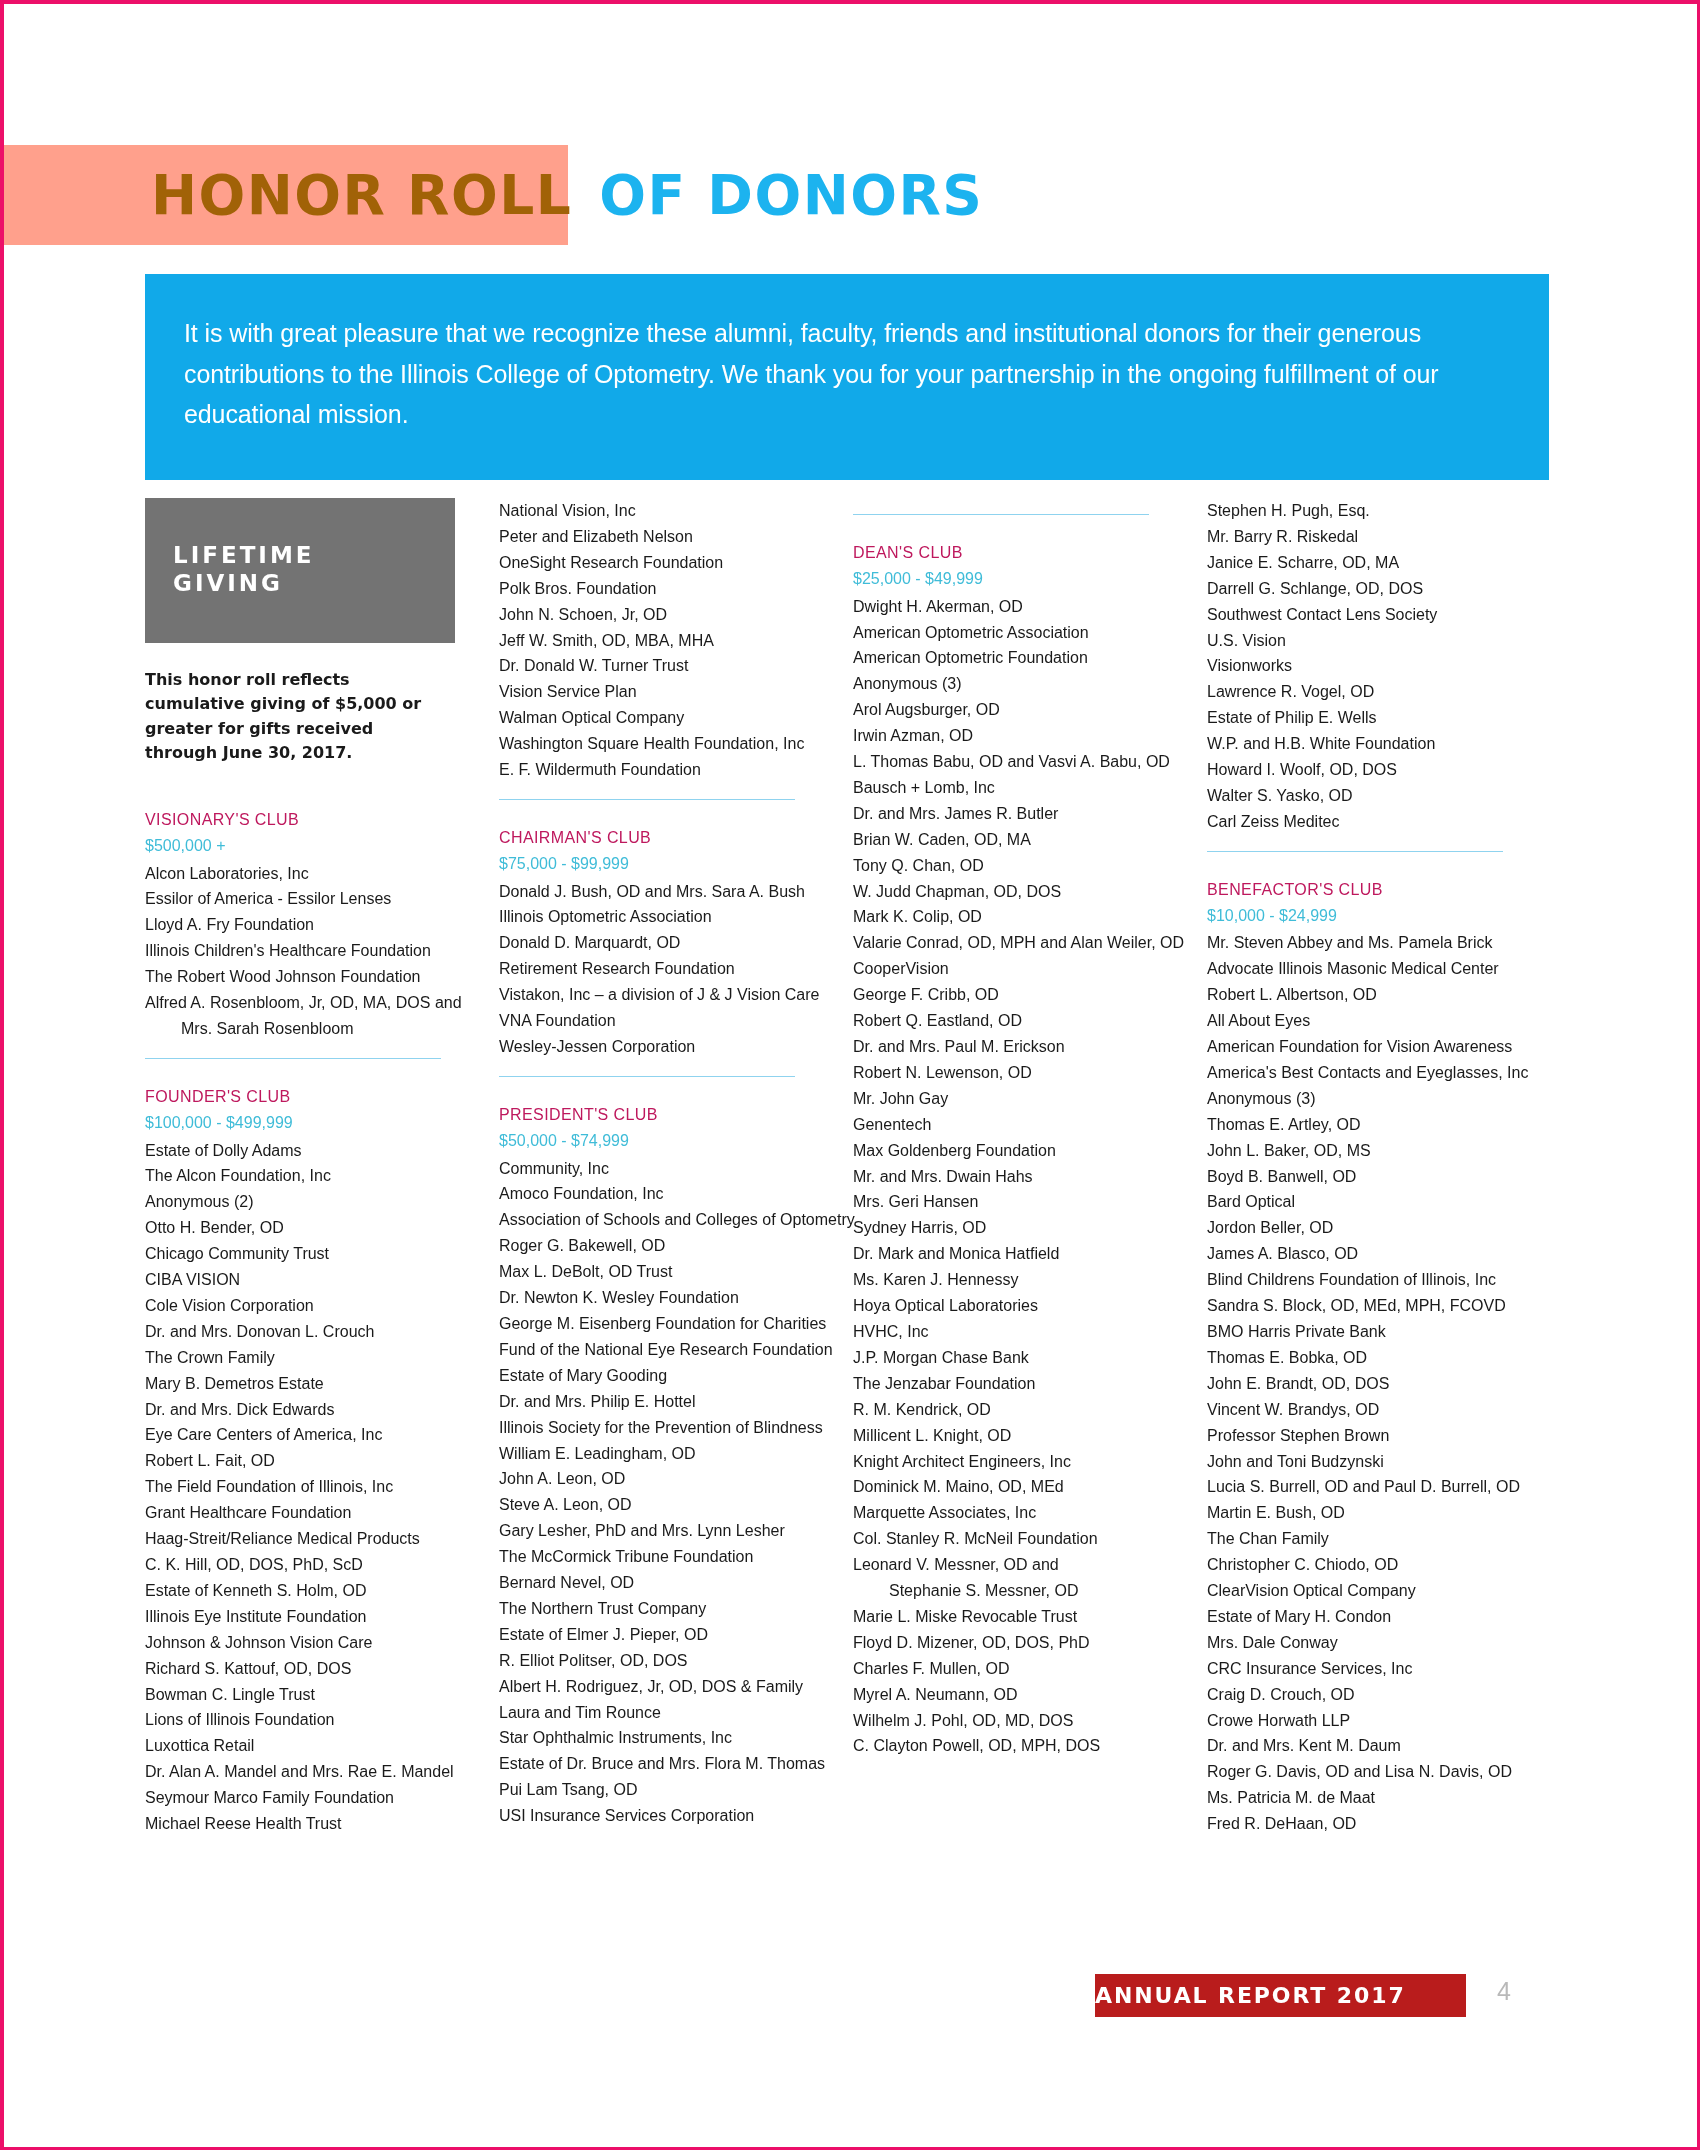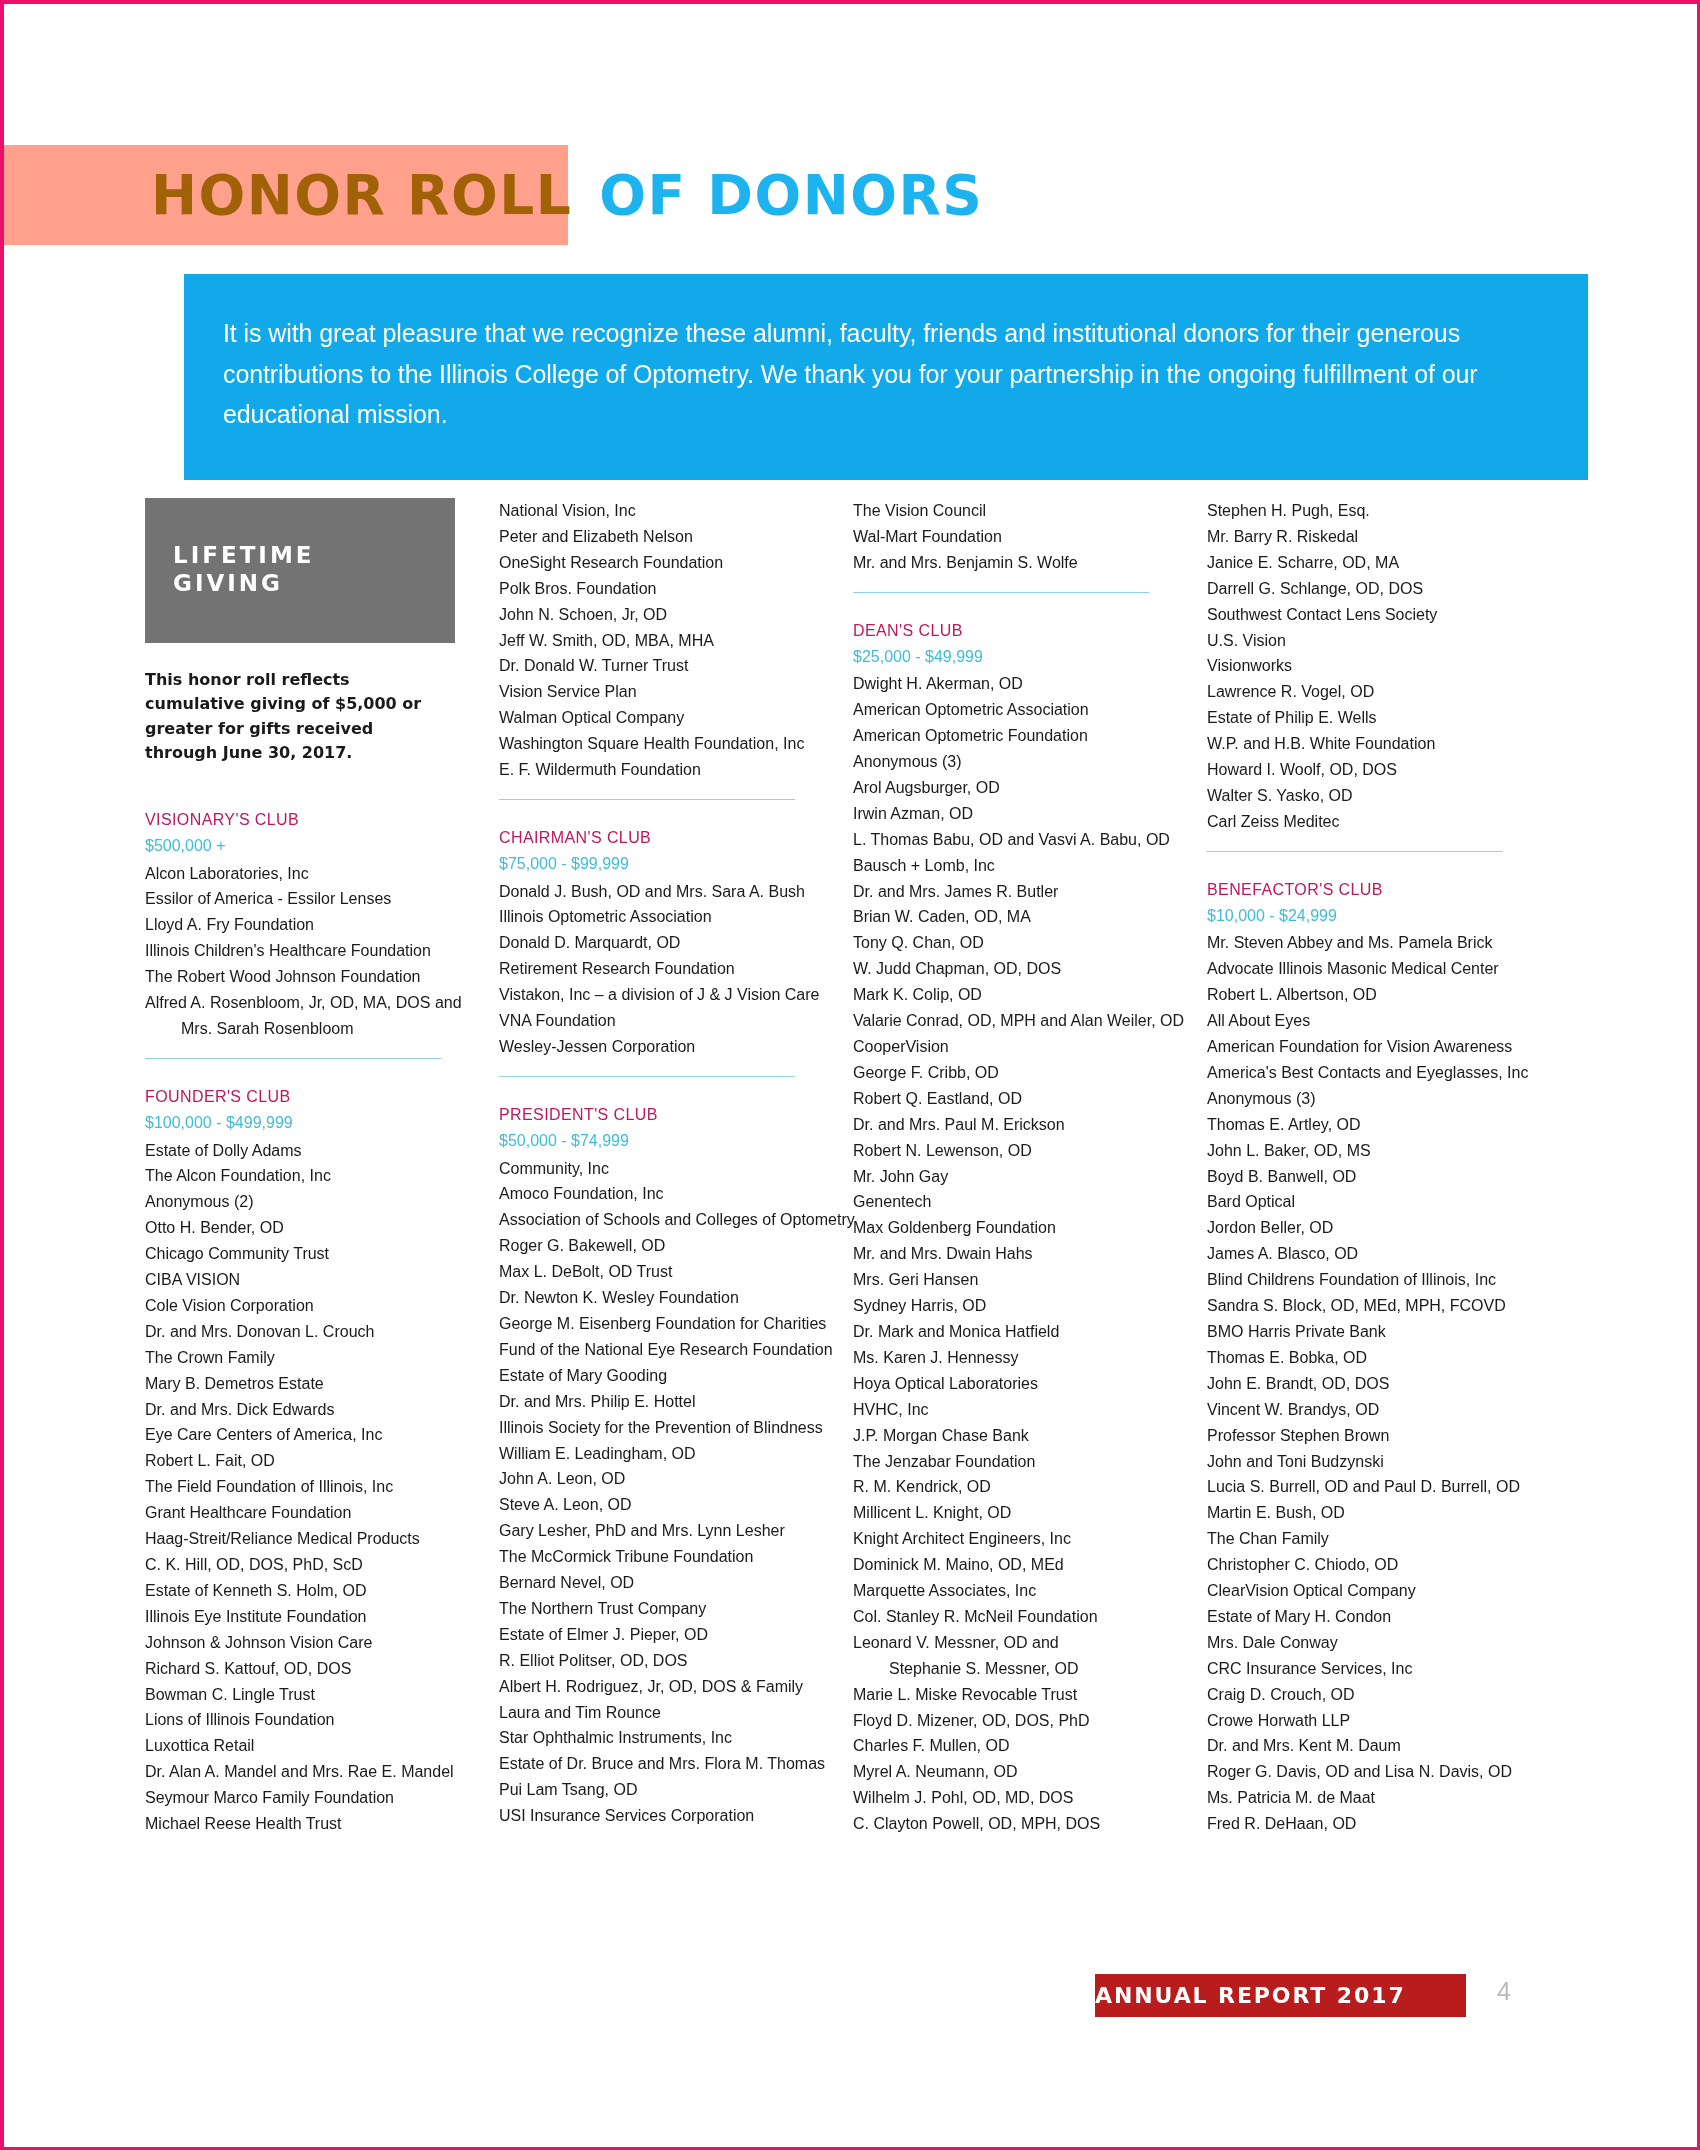--- a/index.html
+++ b/index.html
@@ -75,21 +75,20 @@
   
   .intro {
     position: absolute;
     left: 145px;
     top: 274px;
     width: 1404px;
     height: 206px;
     background: #11a9e9;
     box-sizing: border-box;
     padding: 39px 52px 0 39px;
-    margin-left: 39px;
   }
   .intro p {
     margin: 0;
     color: #ffffff;
     font-size: 25px;
     line-height: 1.62;
     font-weight: 400;
     font-family: "Liberation Sans", sans-serif;
     letter-spacing: -0.1px;
   }
@@ -320,25 +319,20 @@
           <div class="donor">R. Elliot Politser, OD, DOS</div>
           <div class="donor">Albert H. Rodriguez, Jr, OD, DOS &amp; Family</div>
           <div class="donor">Laura and Tim Rounce</div>
           <div class="donor">Star Ophthalmic Instruments, Inc</div>
           <div class="donor">Estate of Dr. Bruce and Mrs. Flora M. Thomas</div>
           <div class="donor">Pui Lam Tsang, OD</div>
           <div class="donor">USI Insurance Services Corporation</div>
         </div>
       </div>
       <div class="col">
-        <div class="club">
-          <div class="donor">The Vision Council</div>
-          <div class="donor">Wal-Mart Foundation</div>
-          <div class="donor">Mr. and Mrs. Benjamin S. Wolfe</div>
-        </div>
         <hr class="club-rule">
         <div class="club">
           <div class="club-name">DEAN'S CLUB</div>
           <div class="club-range">$25,000 - $49,999</div>
           <div class="donor">Dwight H. Akerman, OD</div>
           <div class="donor">American Optometric Association</div>
           <div class="donor">American Optometric Foundation</div>
           <div class="donor">Anonymous (3)</div>
           <div class="donor">Arol Augsburger, OD</div>
           <div class="donor">Irwin Azman, OD</div>

